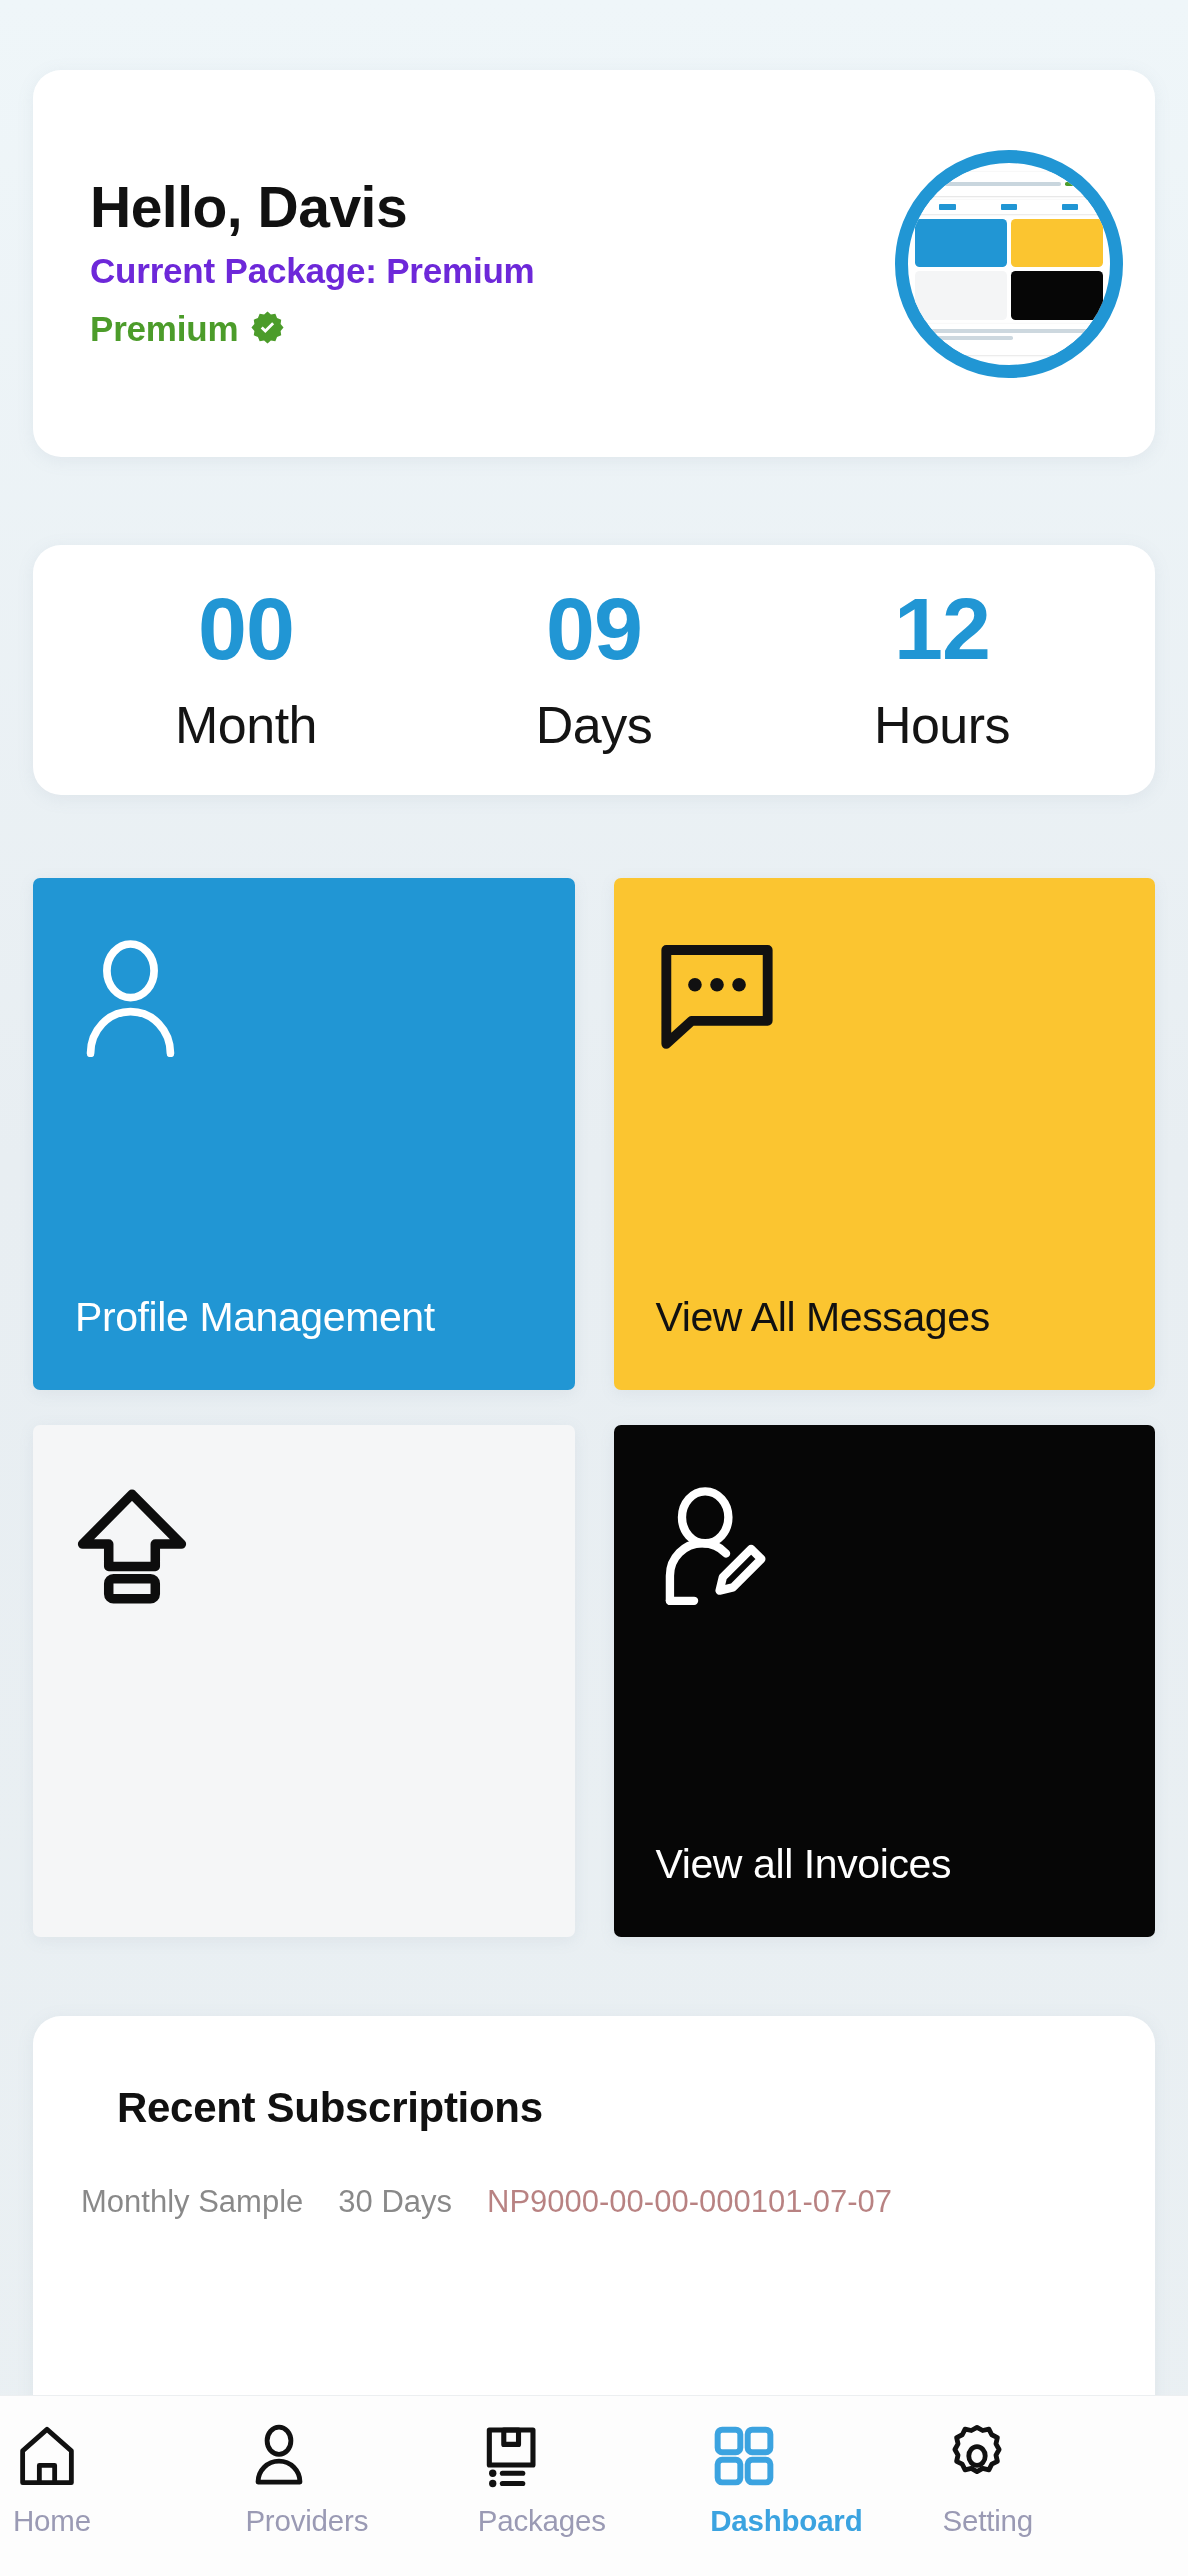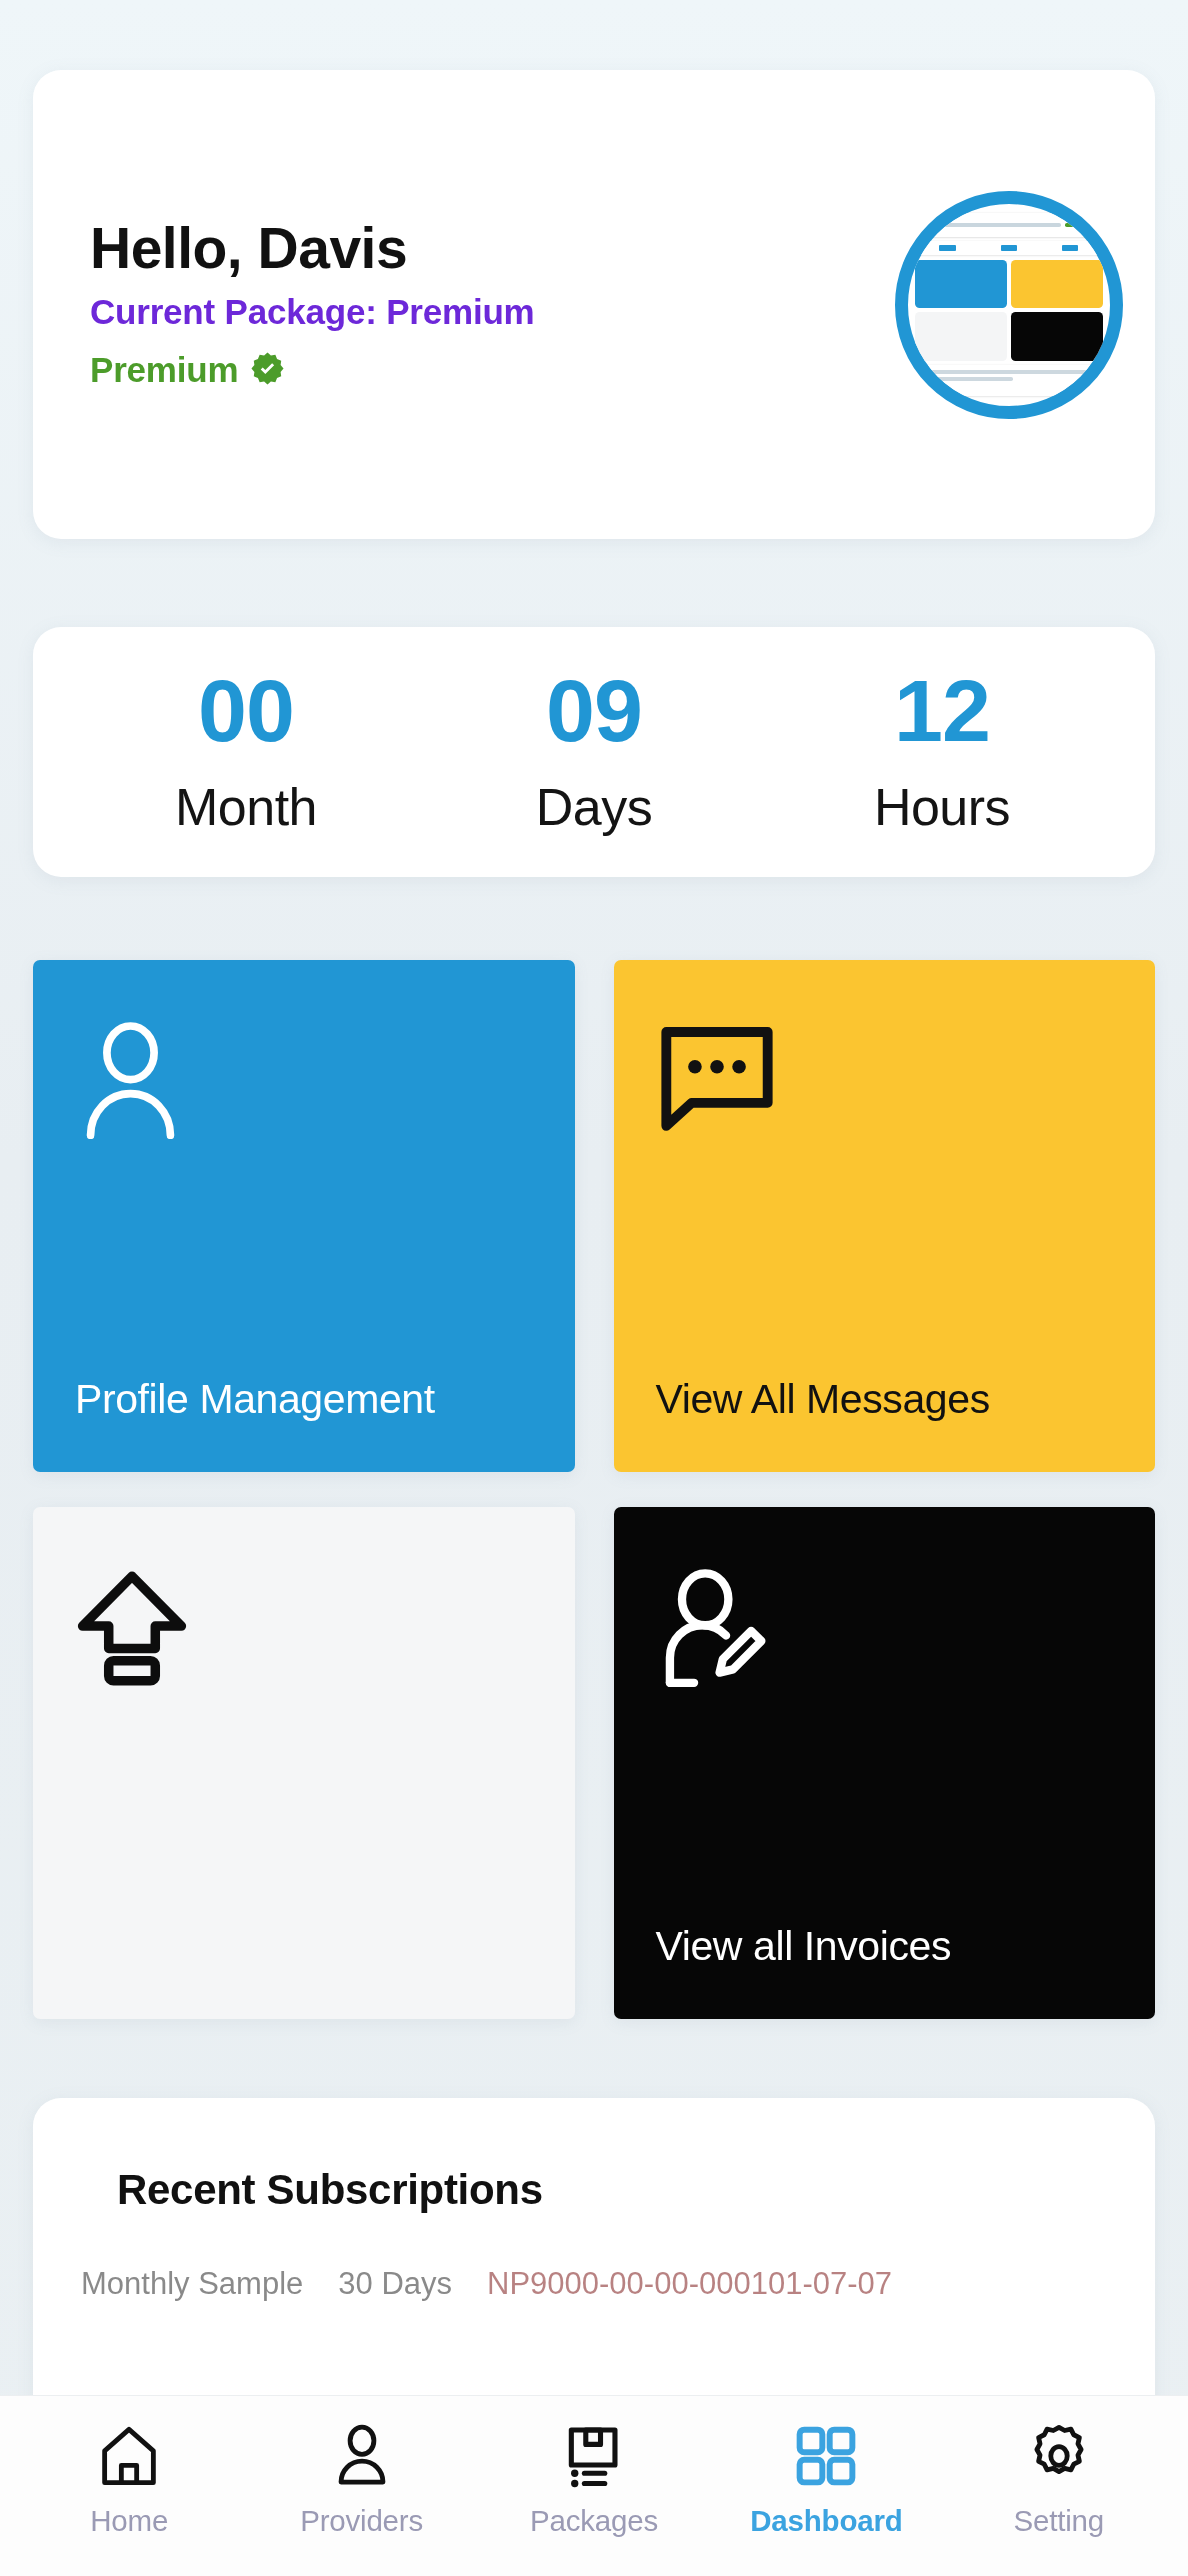--- a/index.html
+++ b/index.html
@@ -27,21 +27,21 @@
 
   .card {
     background: #ffffff;
     border-radius: 28px;
     box-shadow: 0 3.7px 16.6px rgba(120, 140, 155, 0.10);
   }
 
   
   .greeting-card {
     margin-top: 70px;
-    height: 469px;
+    height: 387px;
     display: flex;
     align-items: center;
     padding: 0 32px 0 57px;
     position: relative;
   }
 
   .greeting-text {
     flex: 1;
     display: flex;
     flex-direction: column;
@@ -260,21 +260,20 @@
     display: flex;
     align-items: center;
     justify-content: space-around;
     padding: 0 13px 13px 13px;
     z-index: 5;
   }
 
   .nav-item {
     display: flex;
     flex-direction: column;
-    align-items: center;
     gap: 11px;
     width: 20%;
   }
 
   .nav-label {
     font-size: 29.5px;
     color: #9a9ab4;
     letter-spacing: -0.2px;
   }
 

